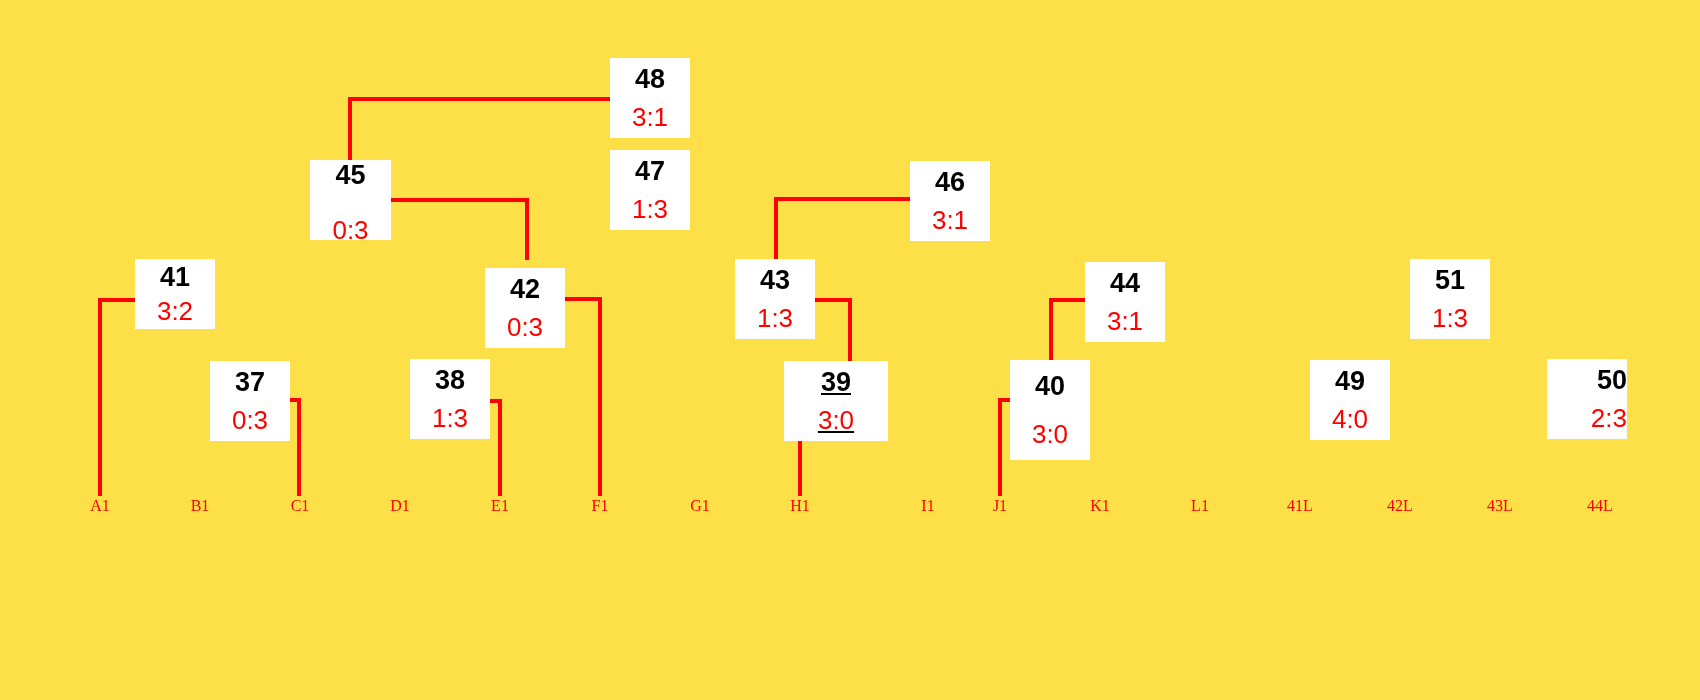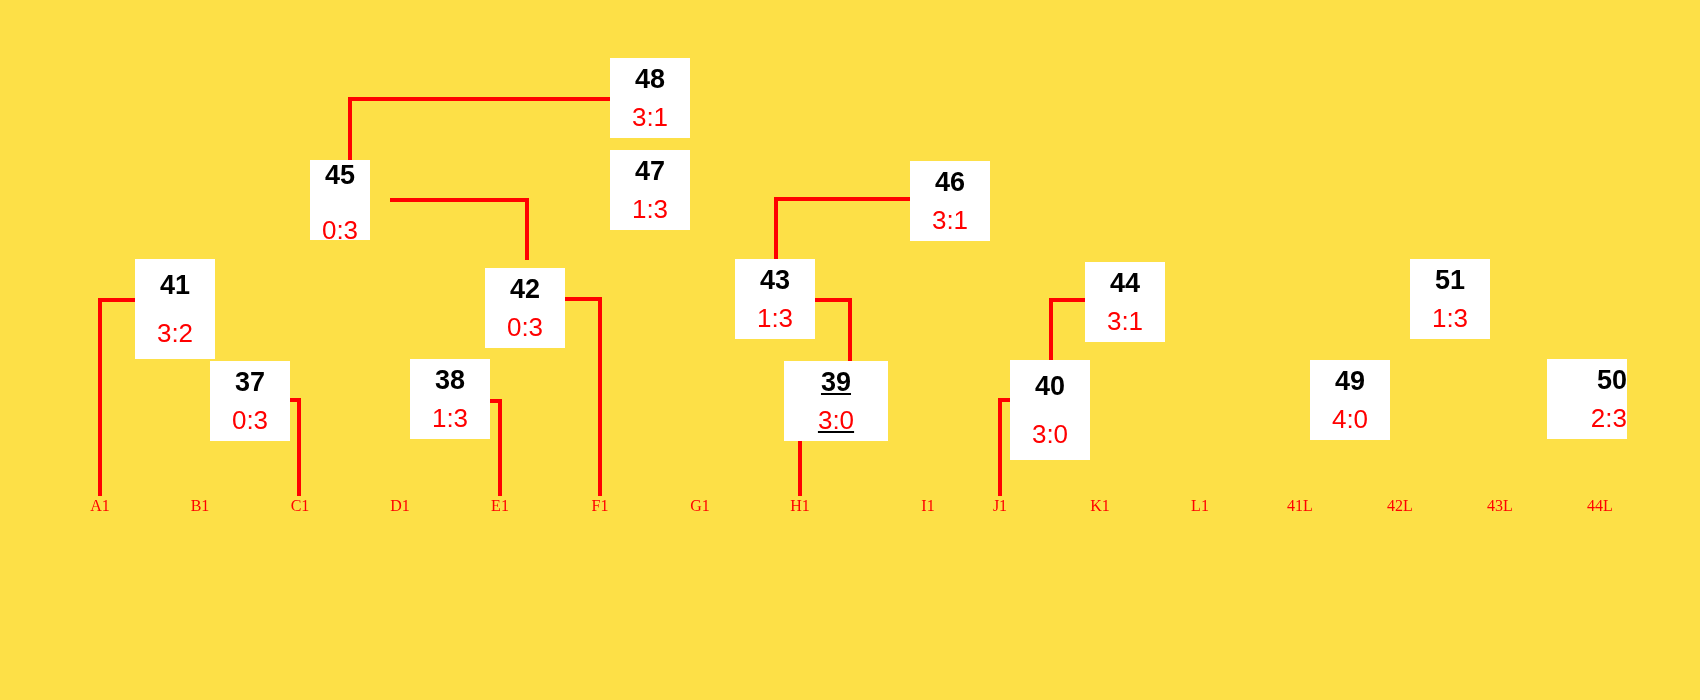--- a/index.html
+++ b/index.html
@@ -80,29 +80,29 @@
     </svg>
   <div>
       <div class="match-box" style="left: 610px; top: 58px; width: 80px; height: 80px;">
         <span class="match-number">48</span>
         <span class="match-score">3:1</span>
       </div>
       <div class="match-box" style="left: 610px; top: 150px; width: 80px; height: 80px;">
         <span class="match-number">47</span>
         <span class="match-score">1:3</span>
       </div>
-      <div class="match-box" style="left: 310px; top: 160px; width: 60px; height: 80px; gap: 28px;">
+      <div class="match-box" style="left: 310px; top: 160px; width: 81px; height: 80px; gap: 28px;">
         <span class="match-number">45</span>
         <span class="match-score">0:3</span>
       </div>
       <div class="match-box" style="left: 910px; top: 161px; width: 80px; height: 80px;">
         <span class="match-number">46</span>
         <span class="match-score">3:1</span>
       </div>
-      <div class="match-box" style="left: 135px; top: 259px; width: 80px; height: 100px;">
+      <div class="match-box" style="left: 135px; top: 259px; width: 80px; height: 70px;">
         <span class="match-number">41</span>
         <span class="match-score">3:2</span>
       </div>
       <div class="match-box" style="left: 485px; top: 260px; width: 80px; height: 80px; margin-top: 8px;">
         <span class="match-number">42</span>
         <span class="match-score">0:3</span>
       </div>
       <div class="match-box" style="left: 735px; top: 259px; width: 80px; height: 80px;">
         <span class="match-number">43</span>
         <span class="match-score">1:3</span>

